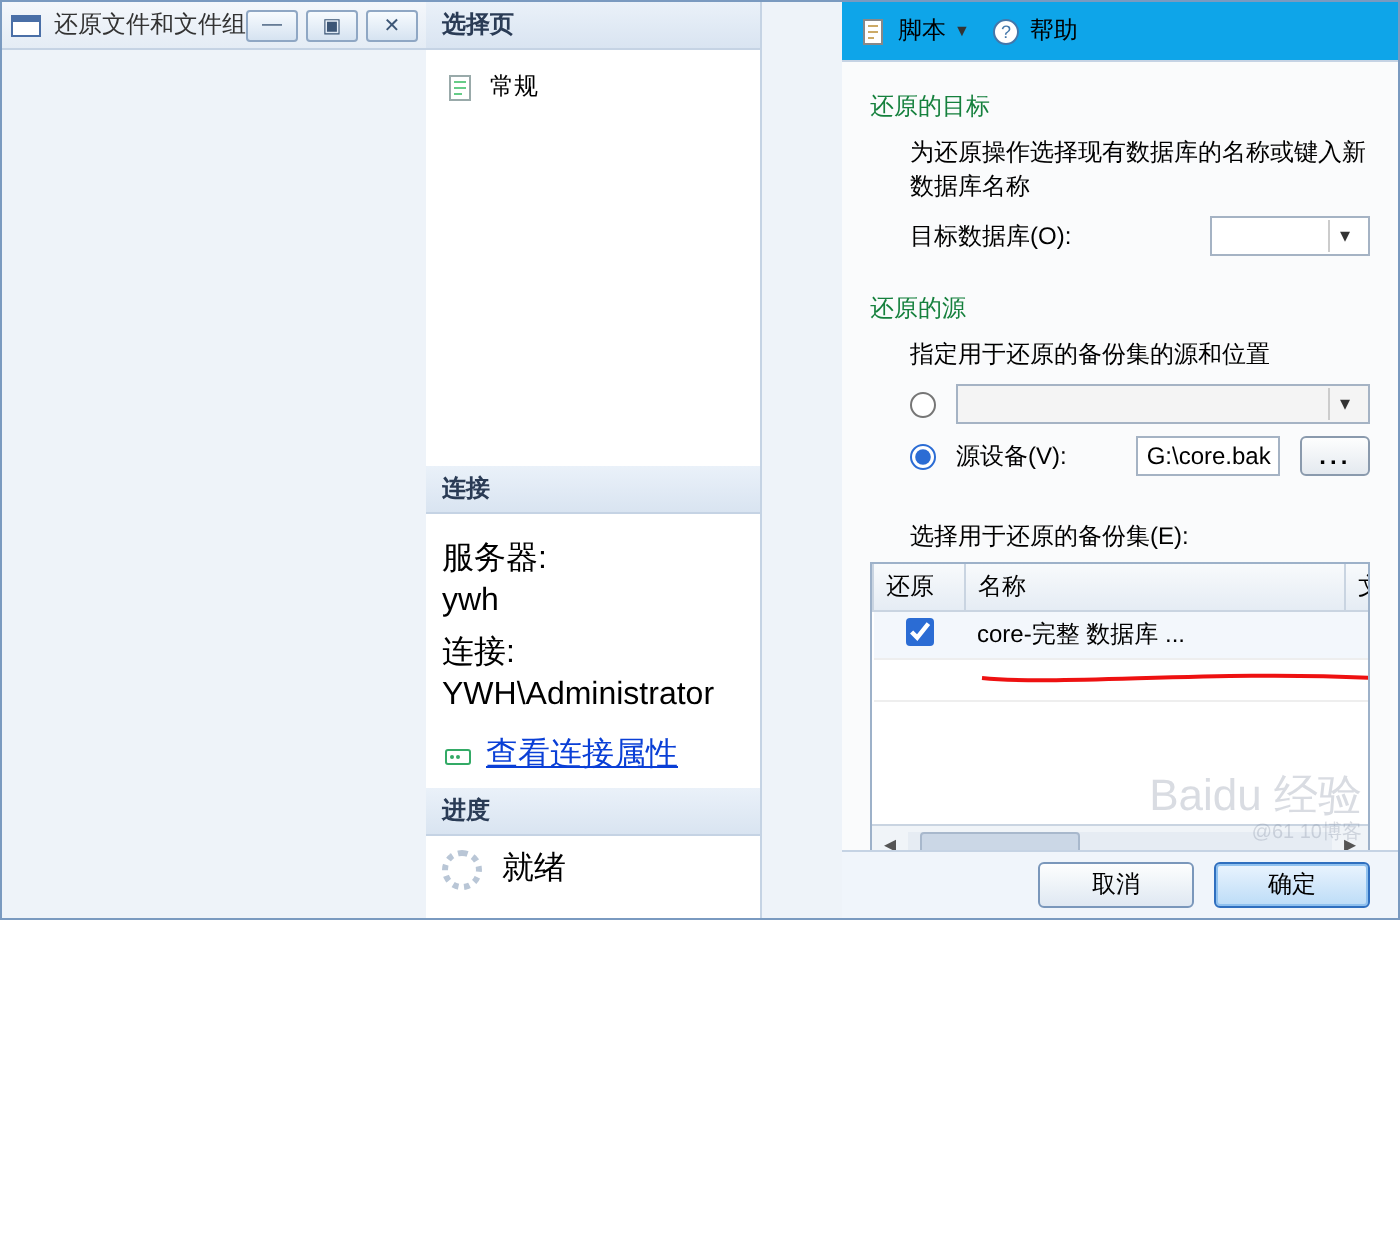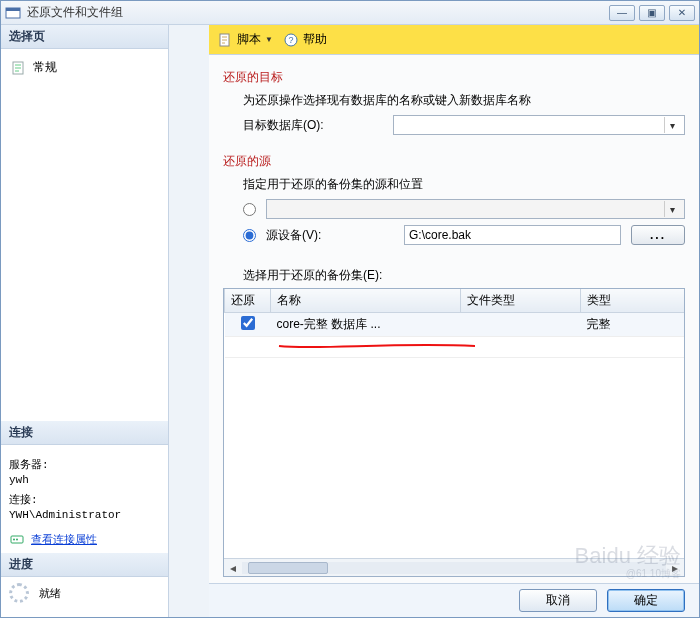--- a/index.html
+++ b/index.html
@@ -5,24 +5,24 @@
   * { box-sizing: border-box; margin: 0; padding: 0; }
   body {
     font-family: SimSun, "Microsoft YaHei", sans-serif;
     font-size: 12px;
     background: #fff;
     width: 700px;
     height: 618px;
     overflow: hidden;
   }
   .window {
-    width: 700px; height: 618px;
+    width: 700px; height: 460px;
     border: 1px solid #7a9ac0;
     background: #eef3f9;
-    display: flex; flex-direction: column;
+    display: flex; 
   }
   
   .titlebar {
     height: 24px;
     background: linear-gradient(#f4f7fb,#e4ecf5);
     border-bottom: 1px solid #c5d3e4;
     display: flex; align-items: center; padding: 0 4px;
   }
   .titlebar .icon { width: 16px; height: 16px; margin-right: 6px; }
   .titlebar .title { flex: 1; color: #333; }
@@ -44,39 +44,39 @@
     display:flex; flex-direction:column;
   }
   .side-head {
     background: linear-gradient(#eaf1f9,#d9e4f1);
     border-bottom: 1px solid #c5d3e4;
     padding: 3px 8px; font-weight: bold; color: #2a3b55;
   }
   .side-list { padding: 8px 8px; min-height: 70px; }
   .side-item { display:flex; align-items:center; gap:6px; padding:2px 2px; color:#000; }
   .side-item svg { width:16px; height:16px; }
-  .side-block { padding: 6px 8px; font-size: 11px; font-family: Liberation Mono, monospace; }
+  .side-block { padding: 6px 8px; font-size: 16px; }
   .side-block .label { margin-top: 6px; color:#000; }
   .side-block .val { margin-top: 2px; }
   .link { color:#0a3fd6; text-decoration: underline; display:flex; align-items:center; gap:6px; margin-top:10px; }
 
   .content {
     flex:1; display:flex; flex-direction:column; background:#fafbfc;
     overflow:hidden;
   }
   .toolbar {
     height:30px; border-bottom:1px solid #c5d3e4;
     display:flex; align-items:center; padding:0 8px; gap:10px;
-    background:#fde047;
+    background:#0ea5e9;
   }
   .toolbar .tbtn { display:flex; align-items:center; gap:4px; cursor:default; }
   .toolbar .tri { font-size:8px; color:#333; }
 
   .inner { padding: 10px 14px 6px 14px; flex:1; display:flex; flex-direction:column; overflow:hidden; background:#fafbfc; }
-  .sec-title { font-size:12px; color:#b91c1c; margin: 4px 0 6px 0; }
+  .sec-title { font-size:12px; color:#15803d; margin: 4px 0 6px 0; }
   .sec-body { padding-left: 20px; margin-bottom: 8px; }
   .row { display:flex; align-items:center; margin: 6px 0; gap: 10px; }
   .row .lbl { width: 140px; }
   .row .field { flex:1; }
   .combobox, .textbox {
     height:20px; border:1px solid #a5b3c4; background:#fff; width:100%;
     padding: 1px 4px;
   }
   .combobox { display:flex; align-items:center; justify-content:space-between; }
   .combobox .arrow {

